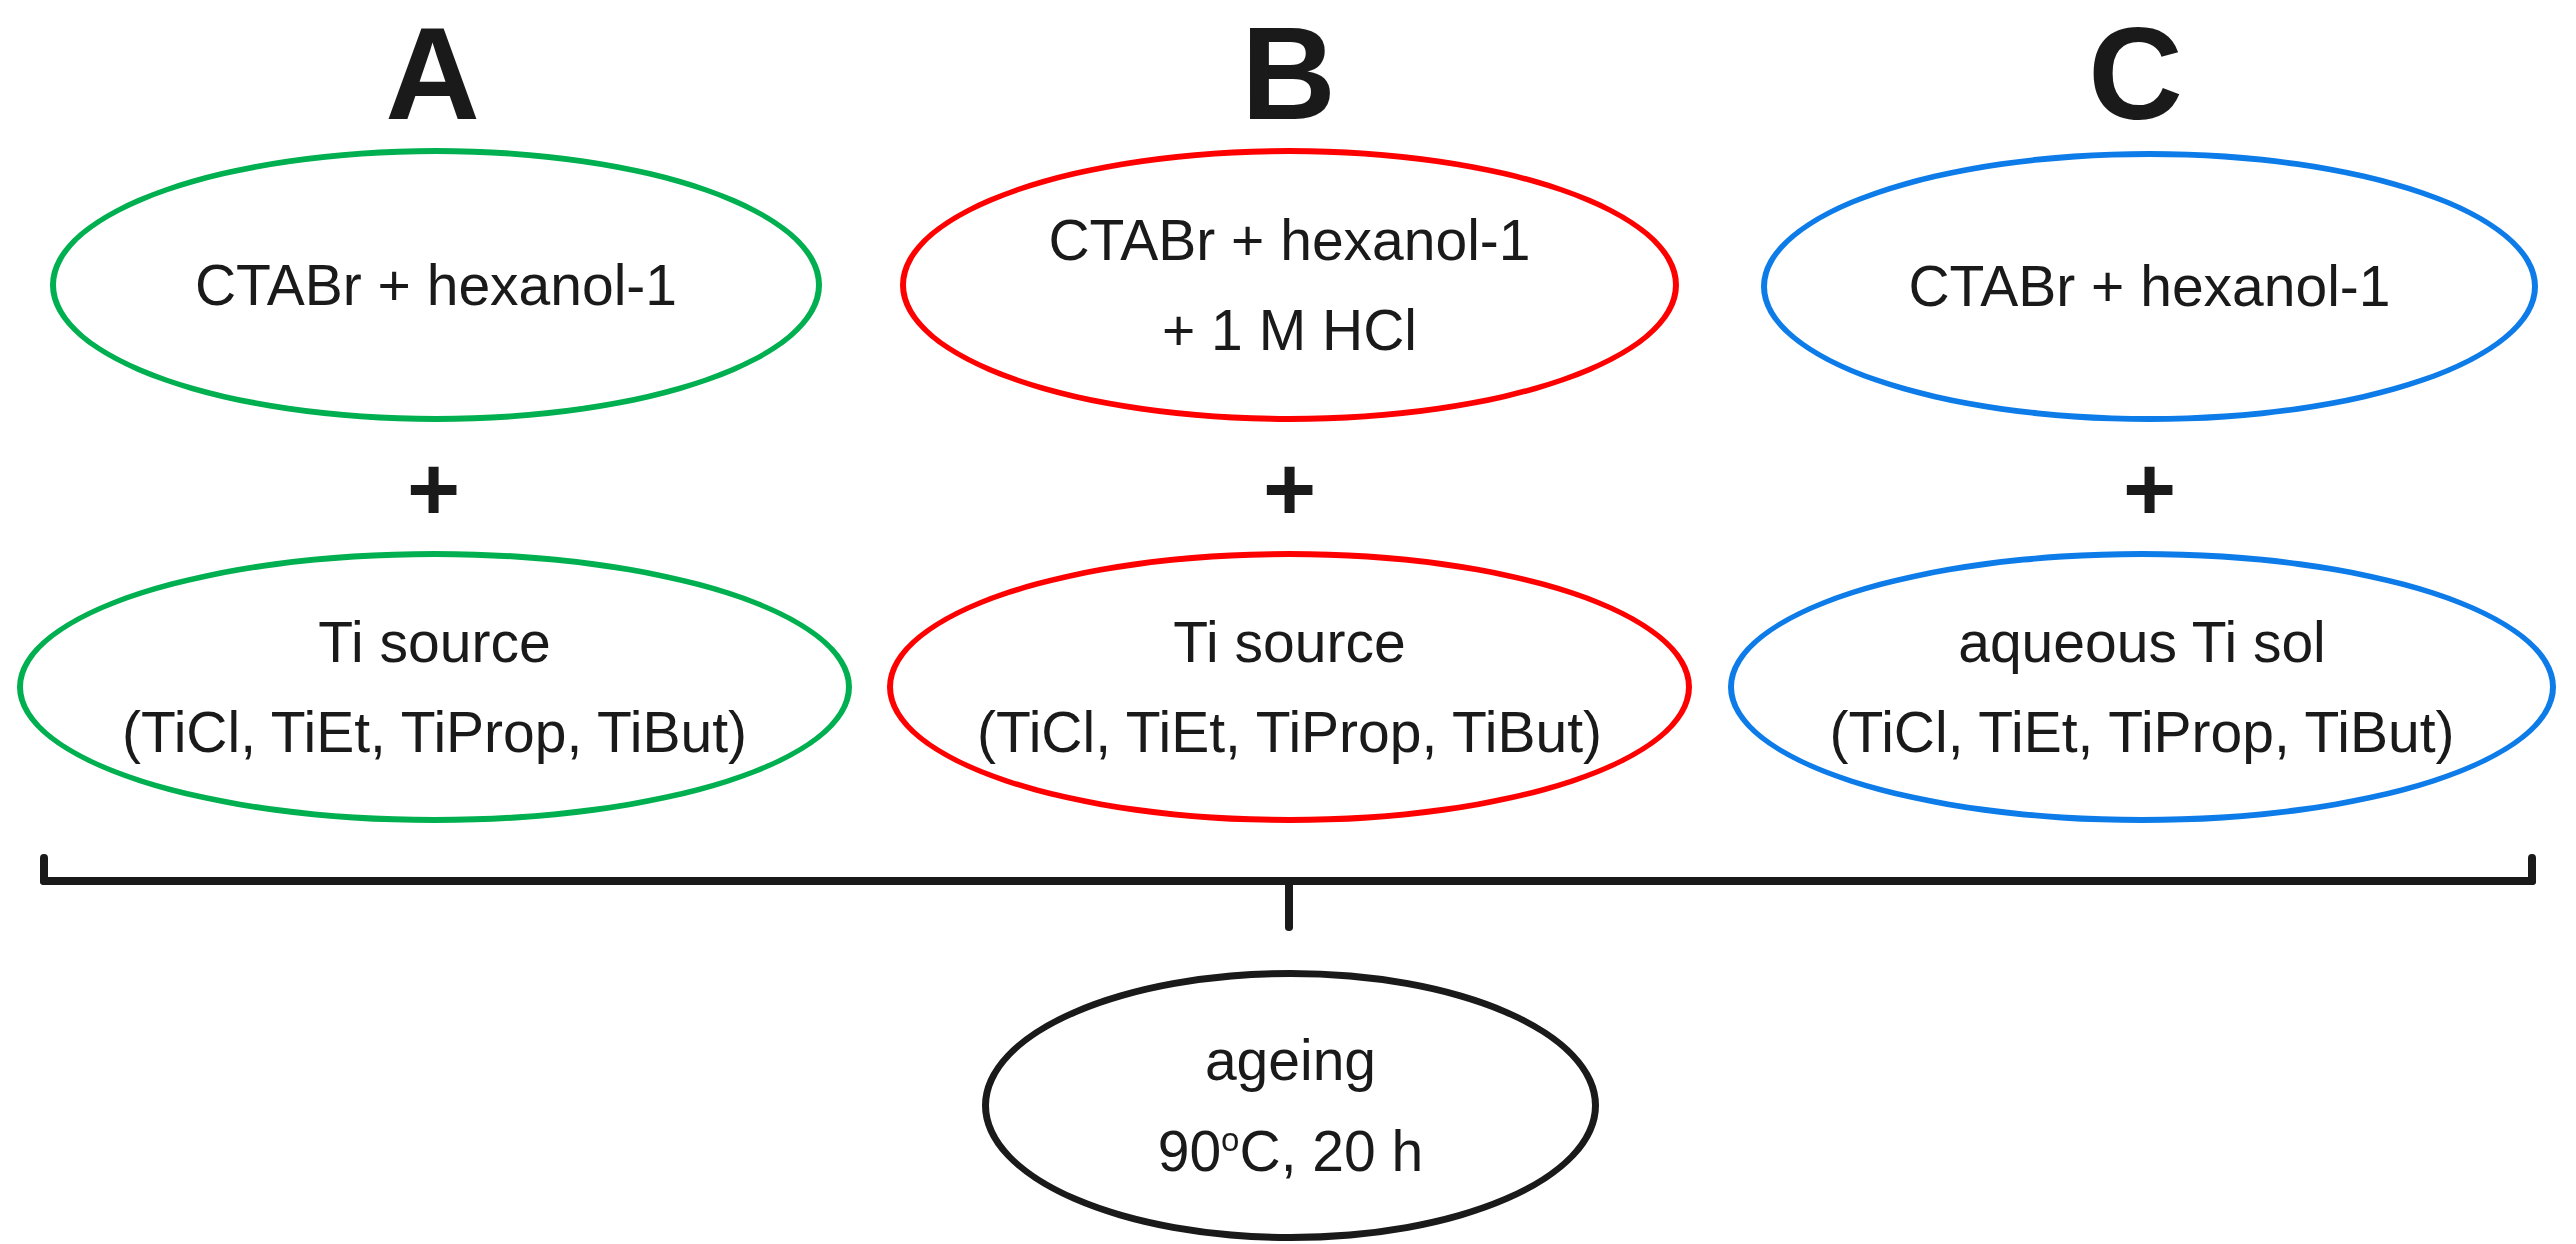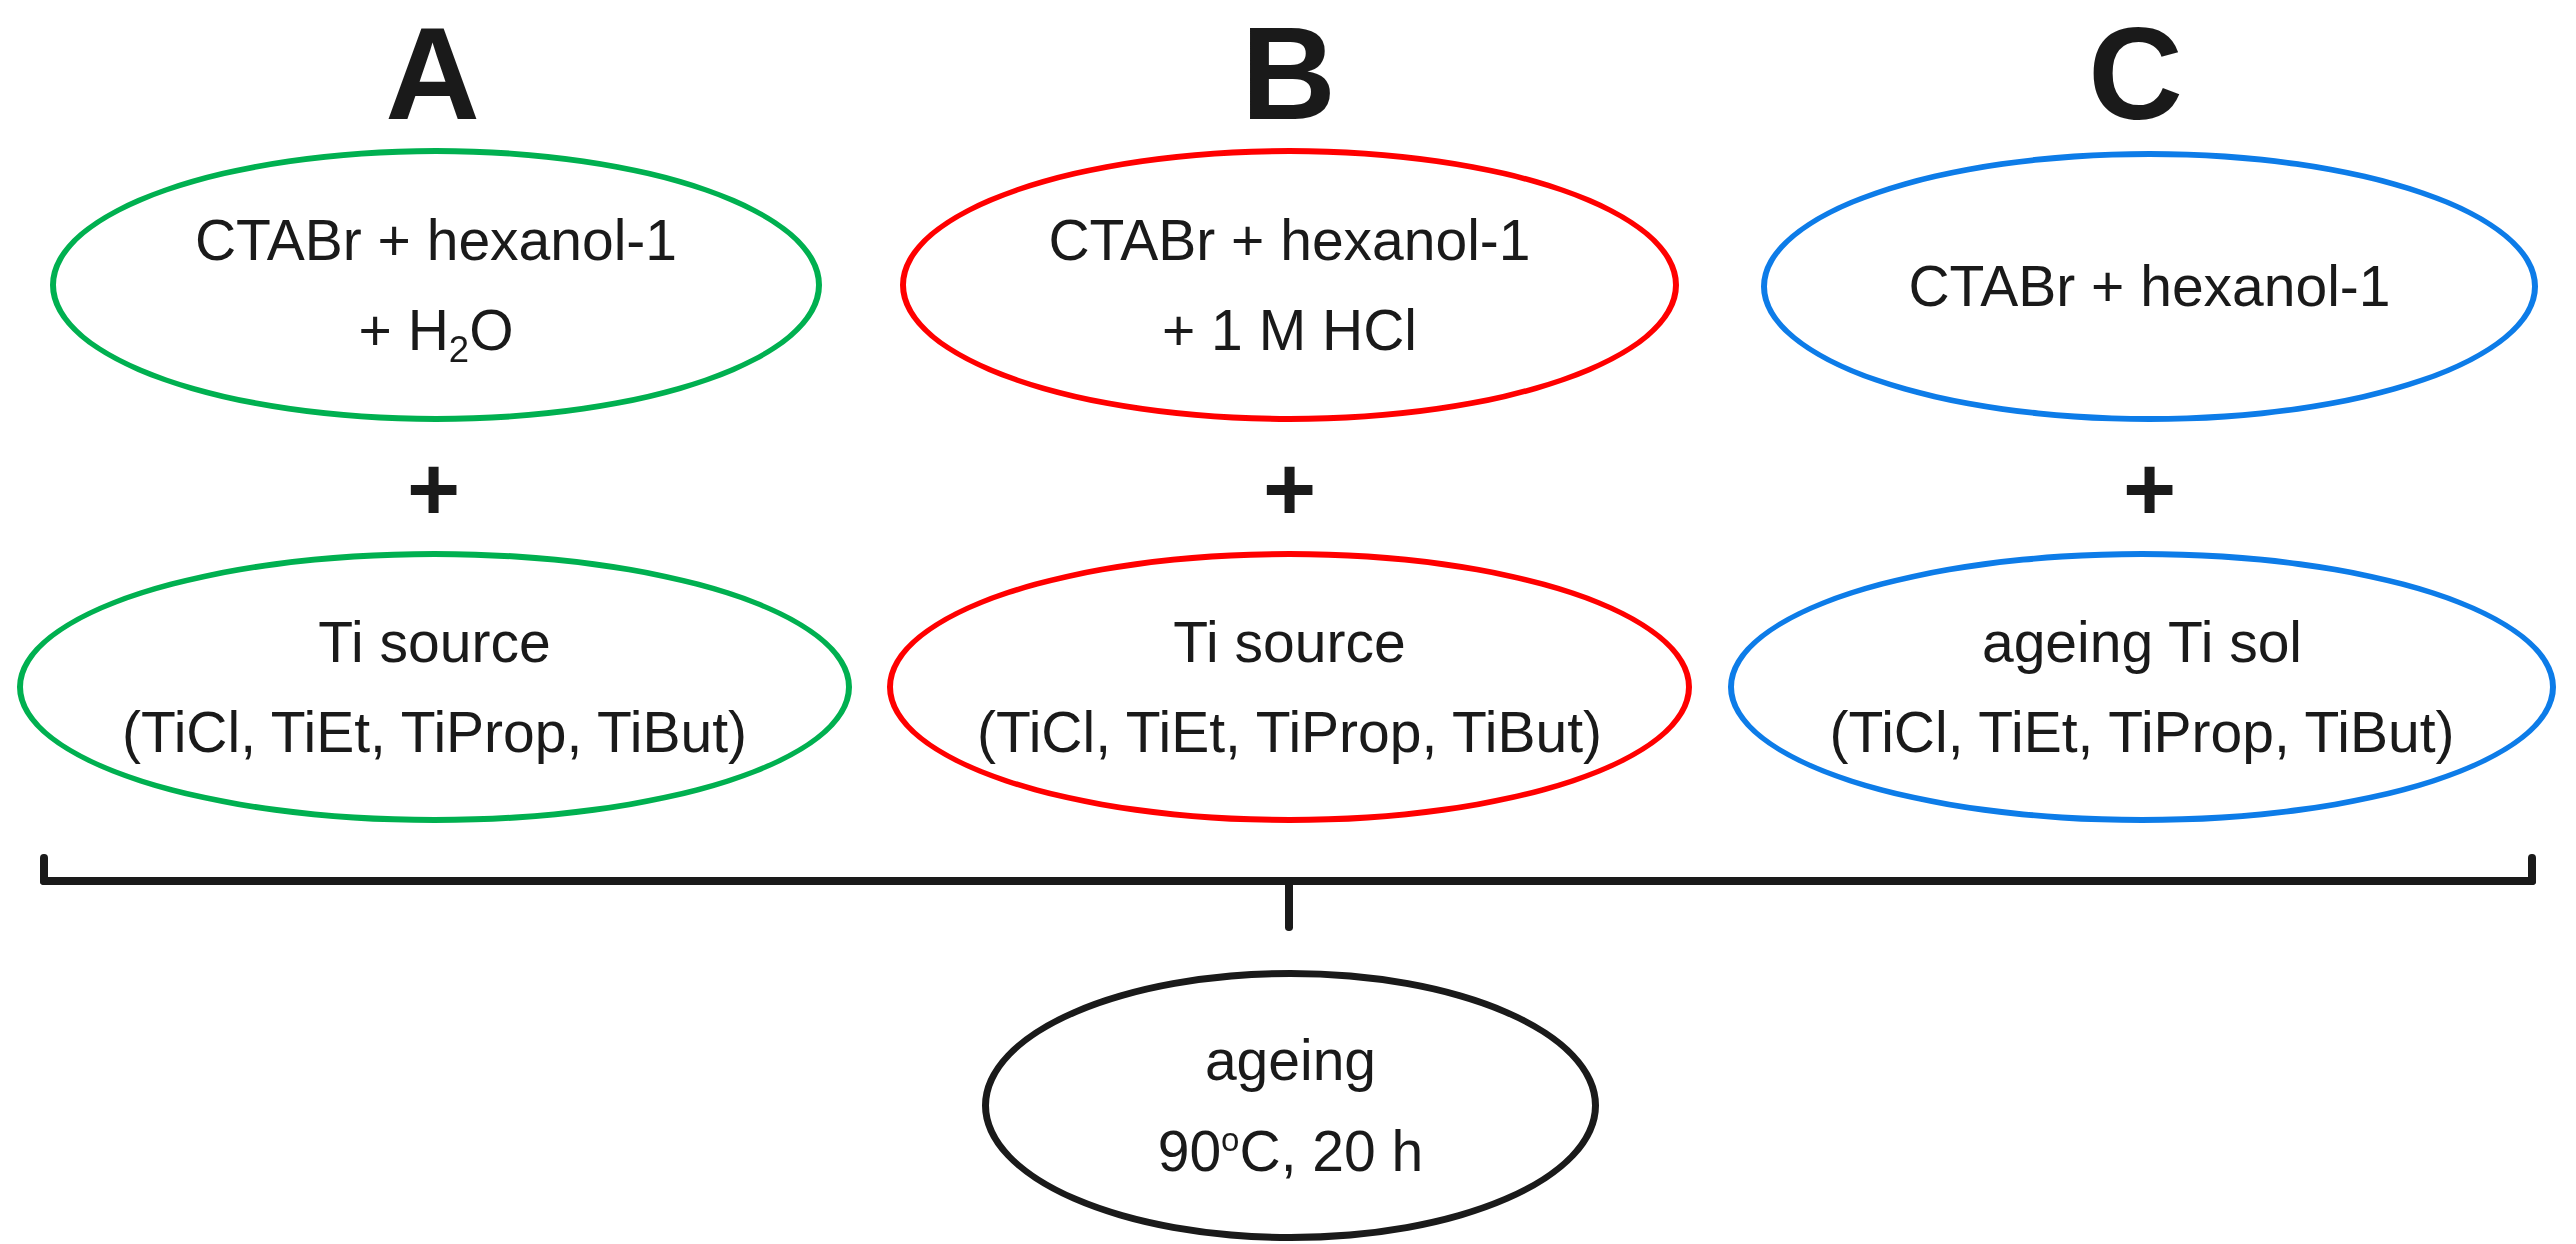--- a/index.html
+++ b/index.html
@@ -75,21 +75,20 @@
 <body>
 
 <div class="canvas">
 
   <div class="abs col-letter" style="left:319px; top:7.6px;">A</div>
   <div class="abs col-letter" style="left:1175px; top:7.6px;">B</div>
   <div class="abs col-letter" style="left:2022px; top:7.6px;">C</div>
 
   <div class="abs ellipse" style="left: 50px; top: 148px; width: 772px; height: 274px; border-color: rgb(0, 176, 80);">
     <div class="line">CTABr + hexanol-1</div>
-    <div class="line"><span>+ H</span><sub>2</sub><span>O</span></div>
   </div>
 
   <div class="abs ellipse" style="left: 900px; top: 148px; width: 779px; height: 274px; border-color: rgb(255, 0, 0);">
     <div class="line">CTABr + hexanol-1</div>
     <div class="line">+ 1 M HCl</div>
   </div>
 
   <div class="abs ellipse" style="left: 1761px; top: 151px; width: 777px; height: 271px; border-color: rgb(13, 124, 232);">
     <div class="line">CTABr + hexanol-1</div>
   </div>
@@ -108,21 +107,21 @@
     <div class="line">Ti source</div>
     <div class="line">(TiCl, TiEt, TiProp, TiBut)</div>
   </div>
 
   <div class="abs ellipse" style="left: 887px; top: 551px; width: 805px; height: 272px; border-color: rgb(255, 0, 0);">
     <div class="line">Ti source</div>
     <div class="line">(TiCl, TiEt, TiProp, TiBut)</div>
   </div>
 
   <div class="abs ellipse" style="left: 1728px; top: 551px; width: 828px; height: 272px; border-color: rgb(13, 124, 232);">
-    <div class="line">ageing Ti sol</div>
+    <div class="line">aqueous Ti sol</div>
     <div class="line">(TiCl, TiEt, TiProp, TiBut)</div>
   </div>
 
   <div class="abs brace-part" style="left: 40px; top: 877px; width: 2496px; height: 7.6px; background: rgb(26, 26, 26);"></div>
   <div class="abs brace-part" style="left: 40px; top: 854px; width: 7.6px; height: 31px; background: rgb(26, 26, 26);"></div>
   <div class="abs brace-part" style="left: 2528px; top: 854px; width: 7.6px; height: 31px; background: rgb(26, 26, 26);"></div>
   <div class="abs brace-part" style="left: 1285px; top: 877px; width: 7.6px; height: 54px; background: rgb(26, 26, 26);"></div>
 
   <div class="abs ellipse ageing-ellipse" style="left: 982px; top: 970px; width: 617px; height: 271px; border-color: rgb(26, 26, 26);">
     <div class="line">ageing</div>

